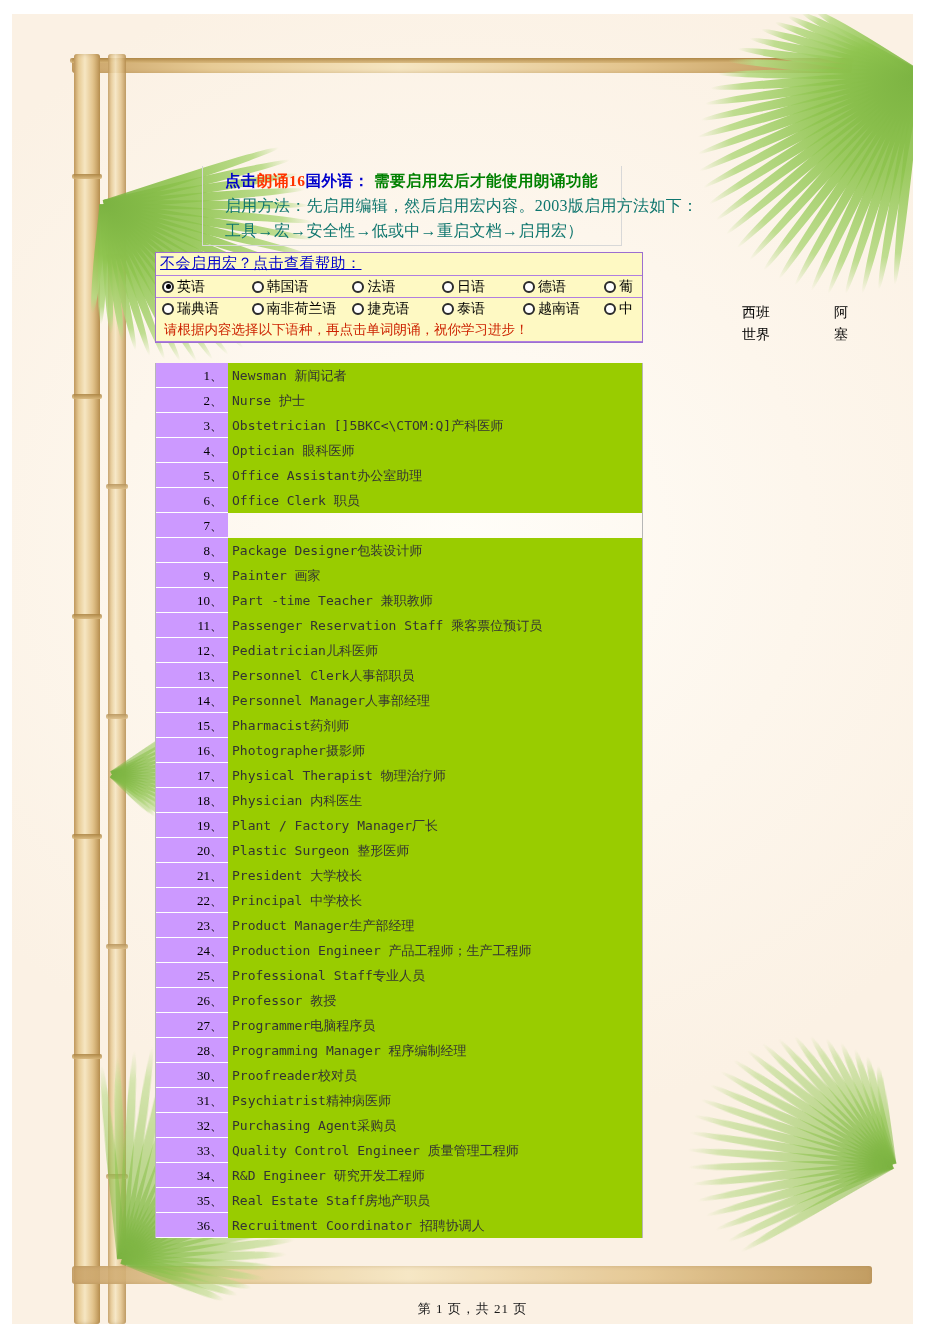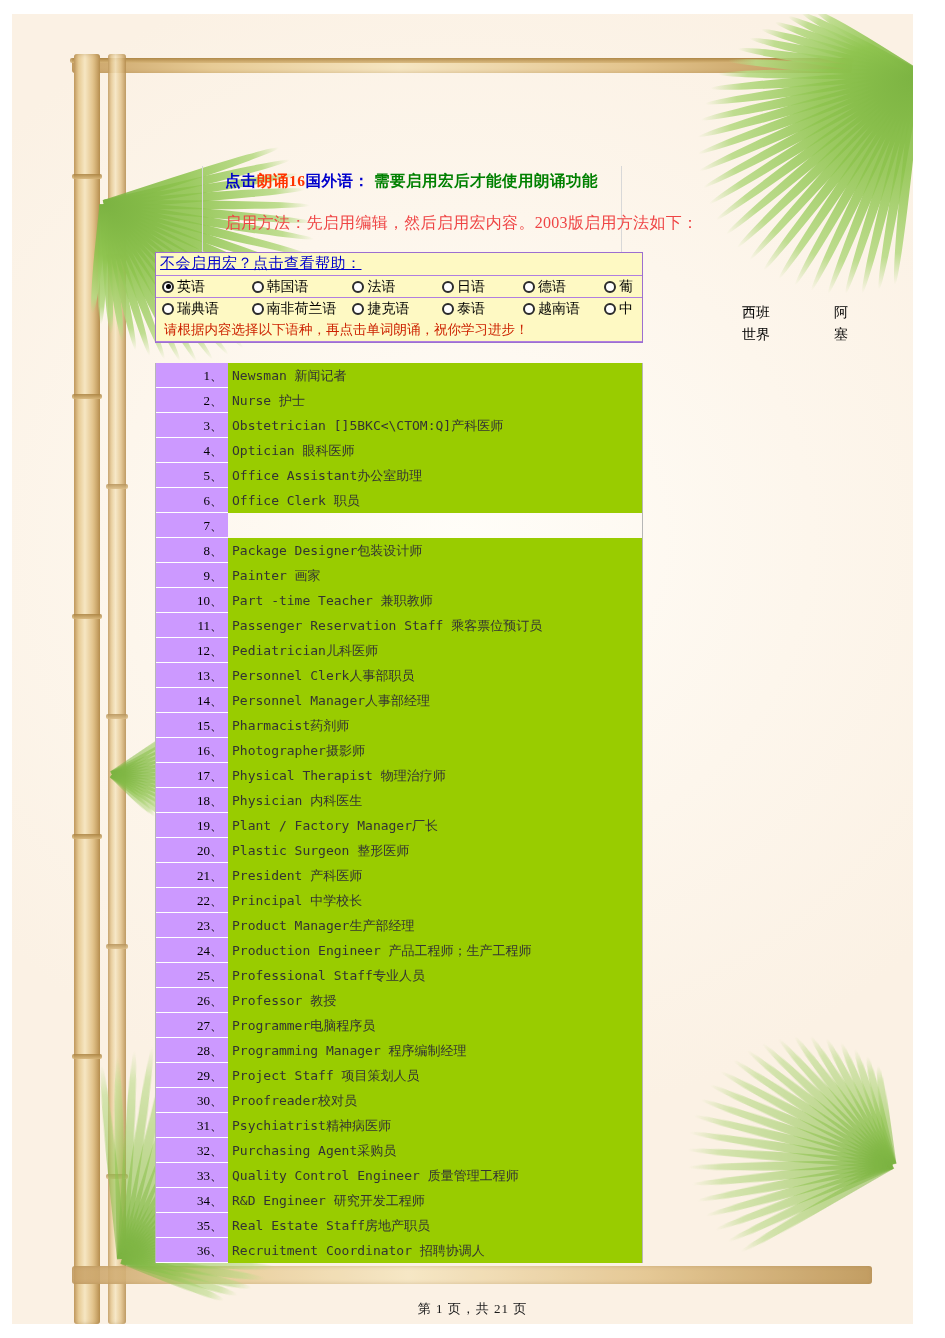--- a/index.html
+++ b/index.html
@@ -83,21 +83,21 @@
     border-bottom: 1px solid #d8d8d8;
     padding: 2px 0 2px 22px;
     box-sizing: border-box;
     background: transparent;
   }
   .warn-line { white-space: nowrap; line-height: 25px; font-size: 15.5px; }
   .warn-line1 { font-weight: bold; letter-spacing: .5px; }
   .w-blue  { color: #0000cc; }
   .w-red   { color: #ff3300; }
   .w-green { color: #008000; }
-  .warn-line2, .warn-line3 { color: #ef4444; font-size: 16px; letter-spacing: .3px; margin-top: 17px; }
+  .warn-line2, .warn-line3 { color: #0f766e; font-size: 16px; letter-spacing: .3px; }
 
   
   #selector-panel {
     position: absolute;
     left: 143px; top: 238px;
     width: 488px;
     background: #fef9c3;
     border: 1px solid #9c6fd0;
     box-sizing: border-box;
   }
@@ -550,21 +550,21 @@
         <div class="word-row">
           <div class="row-num">19、</div>
           <div class="row-text">Plant / Factory Manager厂长</div>
         </div>
         <div class="word-row">
           <div class="row-num">20、</div>
           <div class="row-text">Plastic Surgeon  整形医师</div>
         </div>
         <div class="word-row">
           <div class="row-num">21、</div>
-          <div class="row-text">President 产科医师</div>
+          <div class="row-text">President 大学校长</div>
         </div>
         <div class="word-row">
           <div class="row-num">22、</div>
           <div class="row-text">Principal 中学校长</div>
         </div>
         <div class="word-row">
           <div class="row-num">23、</div>
           <div class="row-text">Product Manager生产部经理</div>
         </div>
         <div class="word-row">
@@ -579,24 +579,20 @@
           <div class="row-num">26、</div>
           <div class="row-text">Professor 教授</div>
         </div>
         <div class="word-row">
           <div class="row-num">27、</div>
           <div class="row-text">Programmer电脑程序员</div>
         </div>
         <div class="word-row">
           <div class="row-num">28、</div>
           <div class="row-text">Programming Manager 程序编制经理</div>
-        </div>
-        <div class="word-row">
-          <div class="row-num">29、</div>
-          <div class="row-text">Project Staff 项目策划人员</div>
         </div>
         <div class="word-row">
           <div class="row-num">30、</div>
           <div class="row-text">Proofreader校对员</div>
         </div>
         <div class="word-row">
           <div class="row-num">31、</div>
           <div class="row-text">Psychiatrist精神病医师</div>
         </div>
         <div class="word-row">

